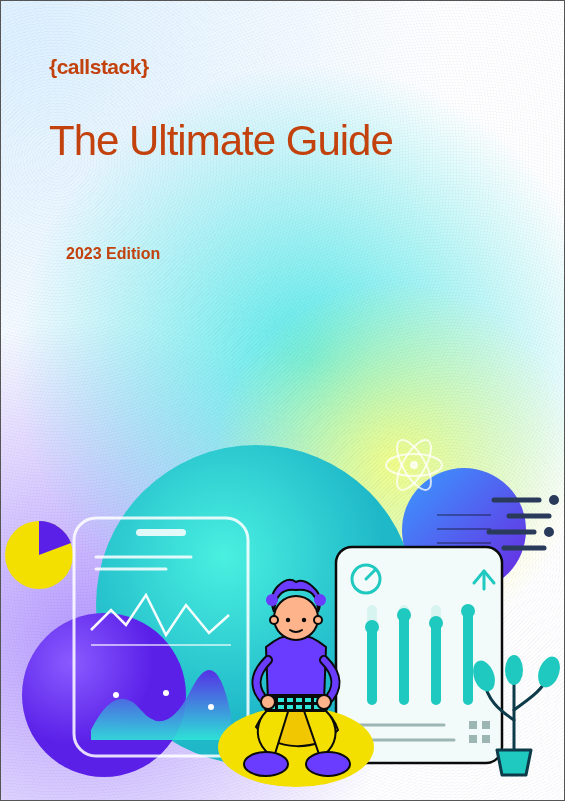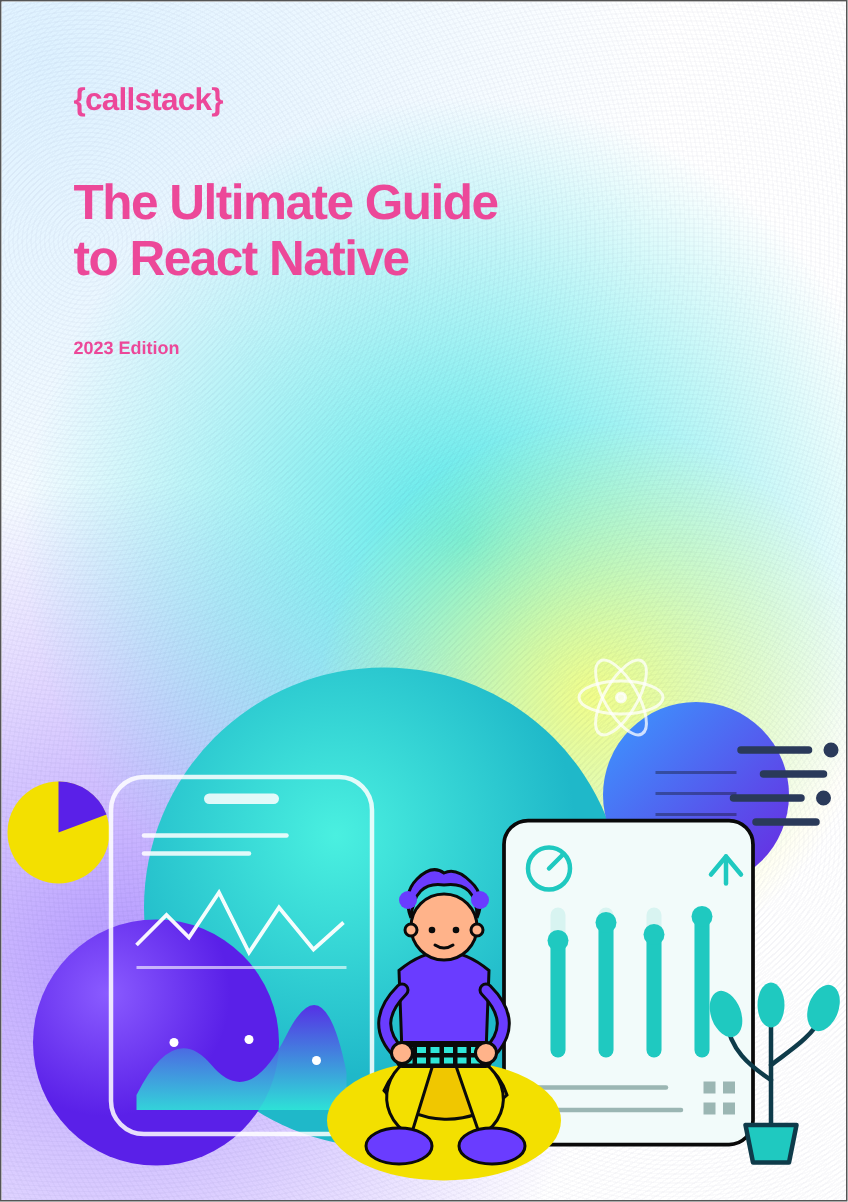--- a/index.html
+++ b/index.html
@@ -20,39 +20,39 @@
       #ffffff;
   }
   .grain{
     position:absolute;inset:0;pointer-events:none;
     background-image:
       repeating-radial-gradient(circle at 10% 20%, rgba(0,0,60,0.05) 0 1px, transparent 1px 3px),
       repeating-radial-gradient(circle at 80% 70%, rgba(0,0,60,0.04) 0 1px, transparent 1px 3px);
     mix-blend-mode:multiply;opacity:.45;
   }
   
-  .content{position:relative;padding:54px 48px 0 48px;color:#ec4899;}
+  .content{position:relative;padding:54px 48px 0 48px;color:#c2410c;}
   .logo{font-size:21px;font-weight:800;letter-spacing:-.5px;margin-bottom:38px;}
-  .title{font-size:33px;line-height:1.12;font-weight:700;letter-spacing:-1px;margin:0 0 34px 0;}
-  .edition{font-size:12px;font-weight:700;}
+  .title{font-size:42px;line-height:1.12;font-weight:400;letter-spacing:-1px;margin:0 0 34px 0;}
+  .edition{font-size:16px;font-weight:700;margin-left:17px;}
   
   .art{position:absolute;left:0;right:0;bottom:0;height:420px;}
   .art svg{position:absolute;}
 </style>
 </head>
 <body>
 
 <div class="bg"></div>
 <div class="grain"></div>
 
 <div class="content">
   <div class="logo">{callstack}</div>
   <h1 class="title">
     <span>The Ultimate Guide</span><br>
-    <span>to React Native</span><br>
+    <br>
   </h1>
   <div class="edition">2023 Edition</div>
 </div>
 
 <div class="art">
 
   <svg style="left:90px;bottom:30px" width="330" height="330">
     <defs>
       <radialGradient id="gc1" cx="40%" cy="35%">
         <stop offset="0%" stop-color="#4af0e0"></stop>

